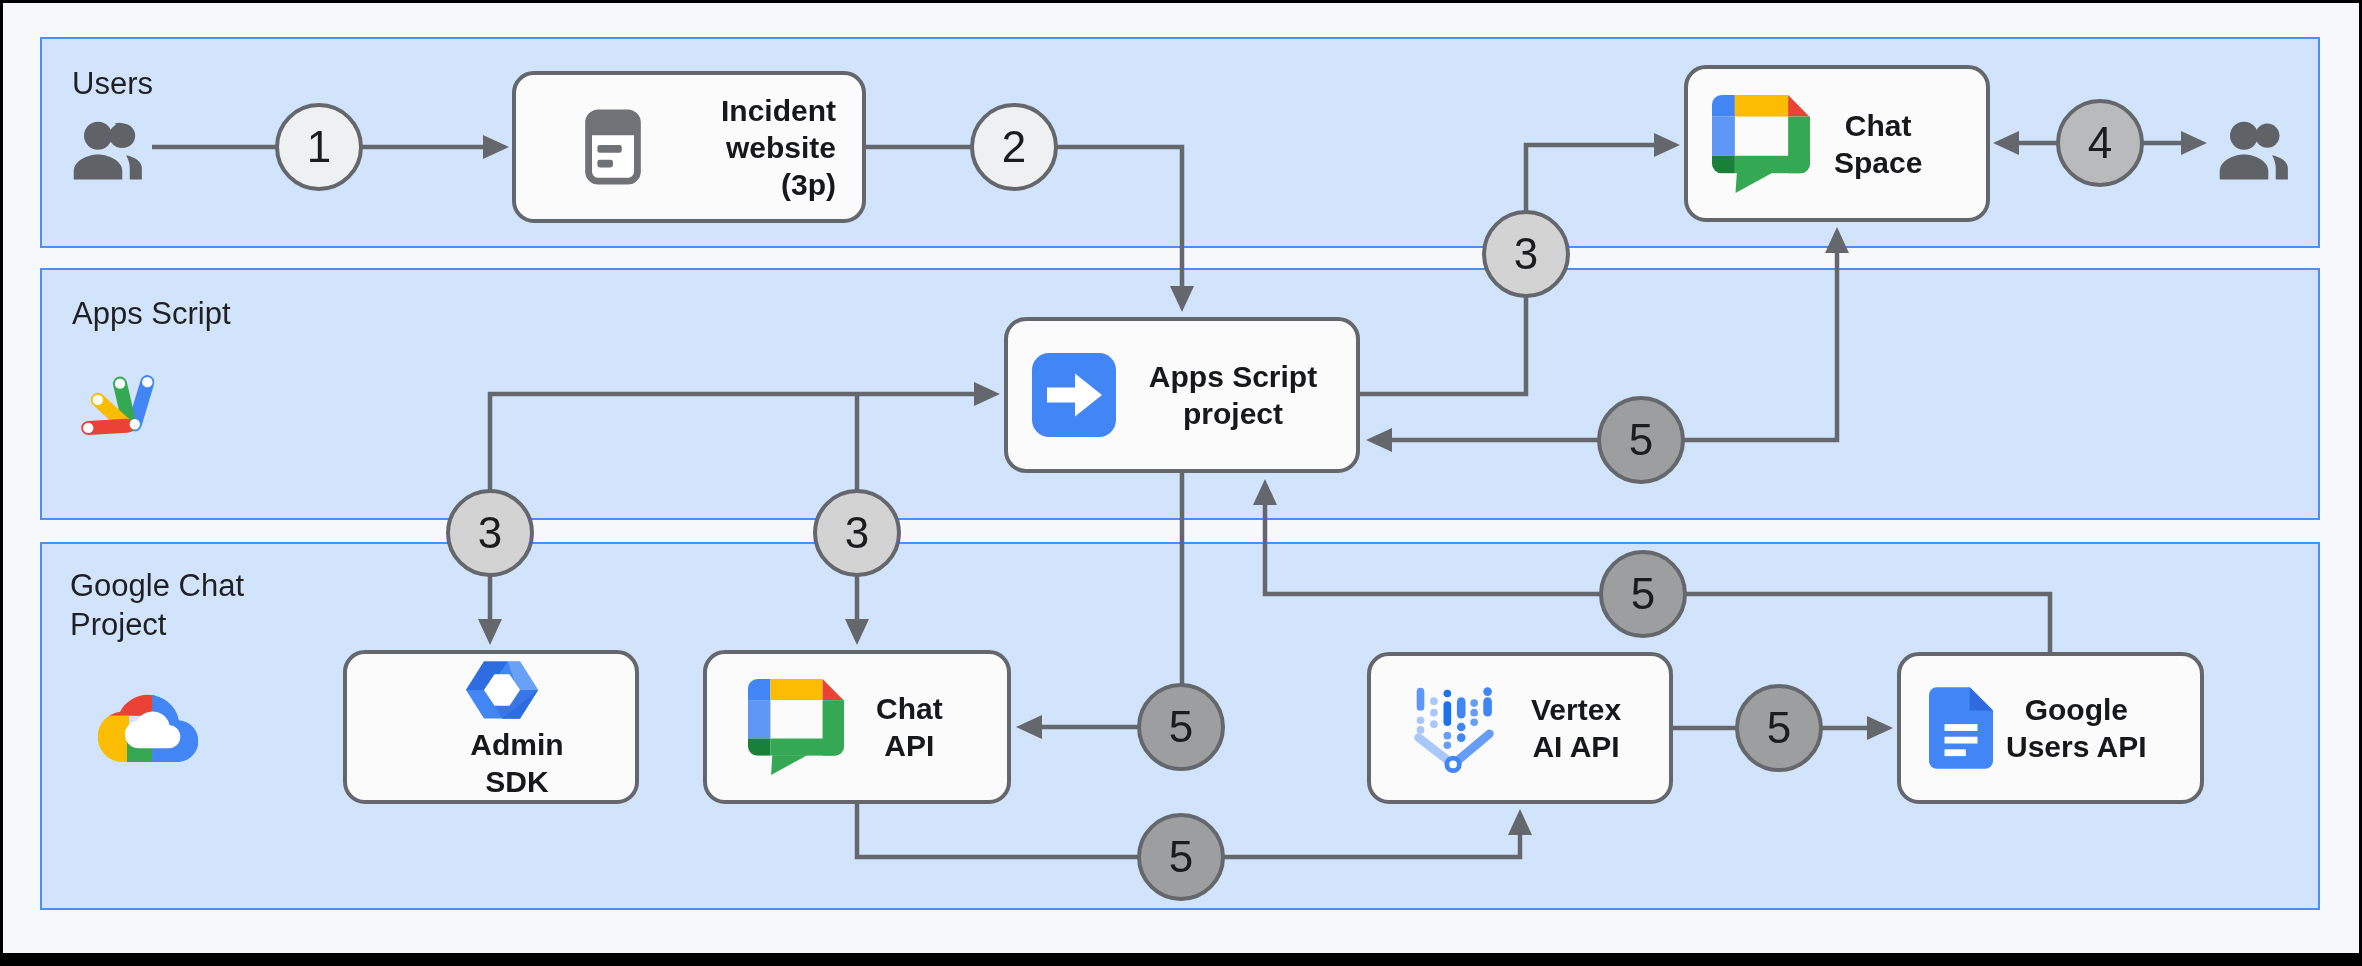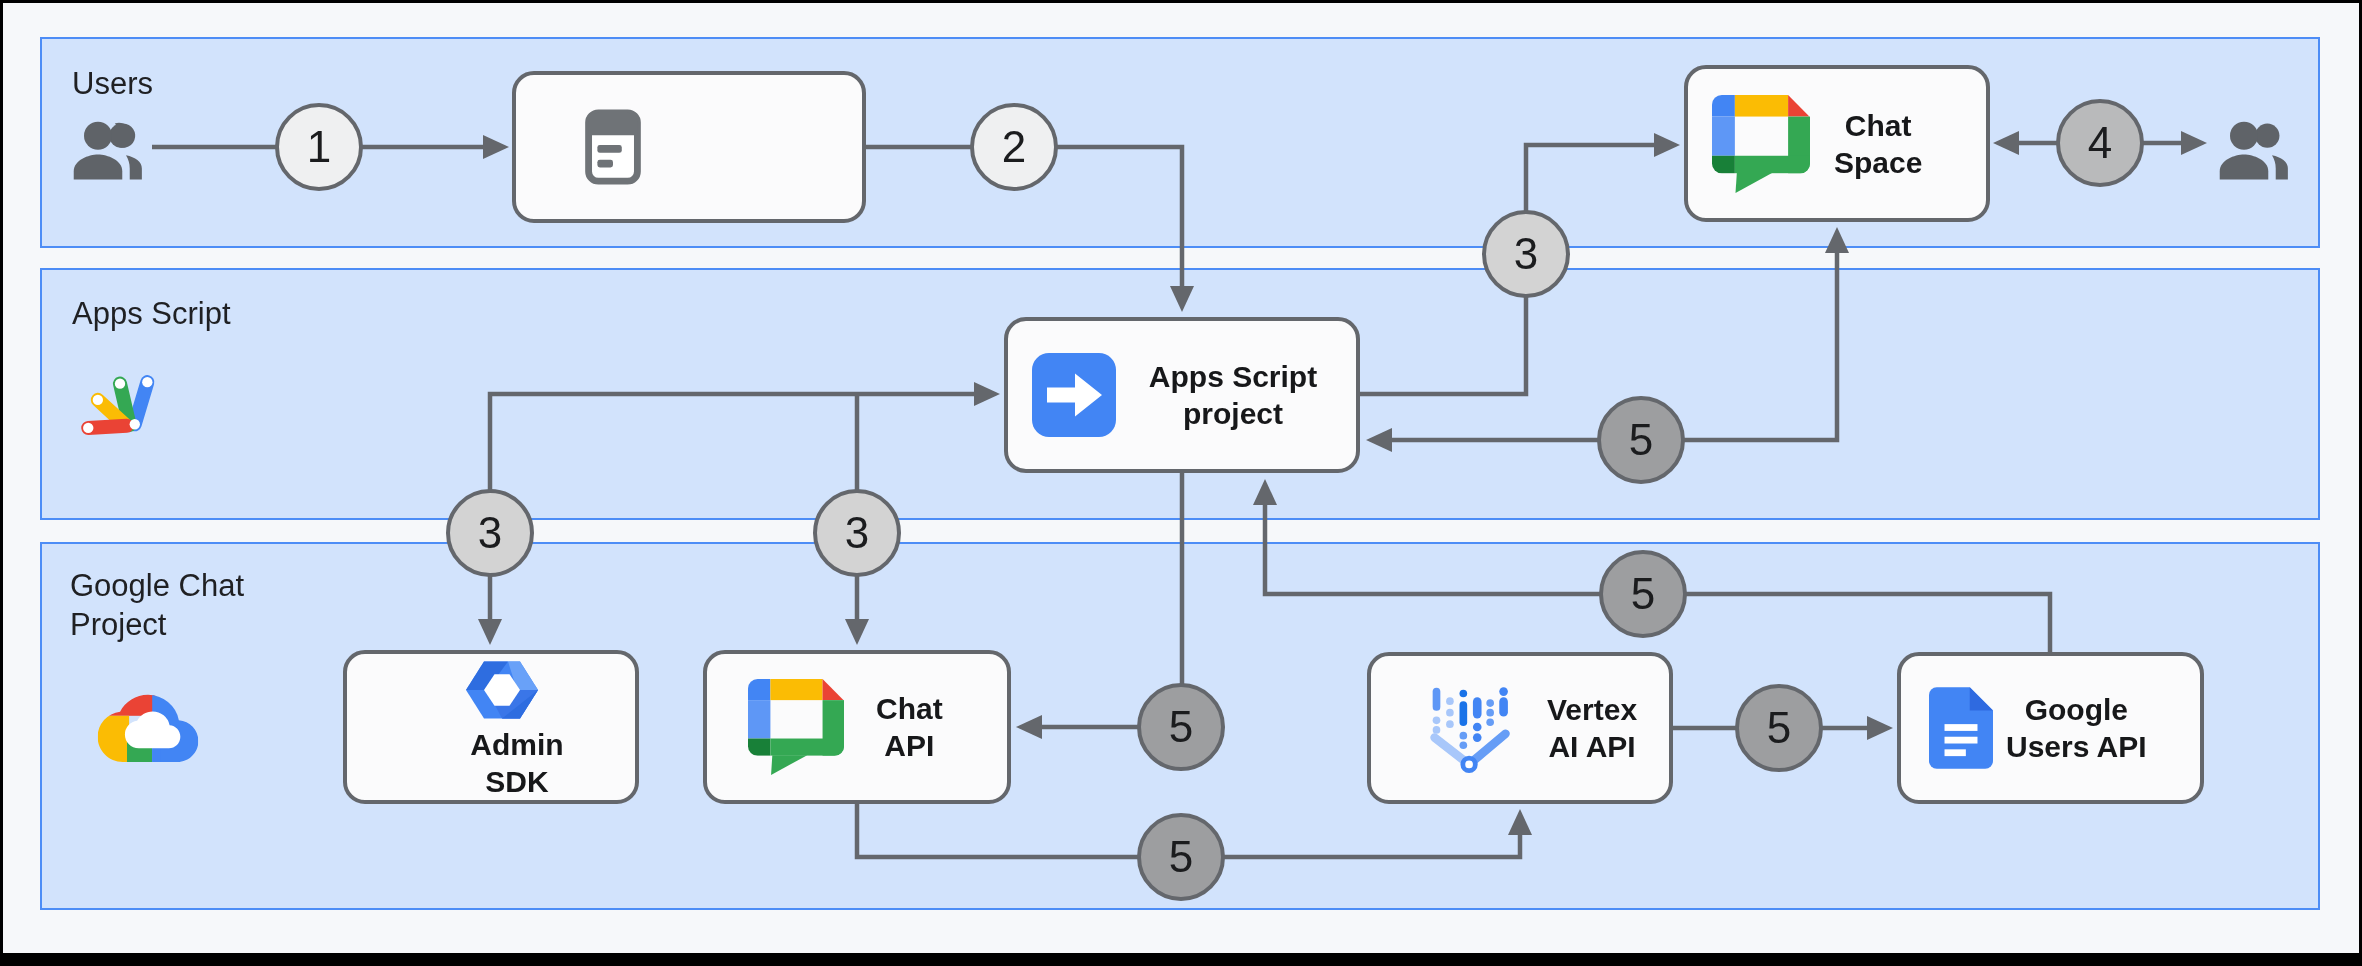--- a/index.html
+++ b/index.html
@@ -31,21 +31,21 @@
   #node-incident{left:512px;top:71px;width:354px;height:152px;padding-left:56px;}
   #node-incident .node-label{flex:1;text-align:right;padding-right:26px;}
   #node-chat-space{left:1684px;top:65px;width:306px;height:157px;padding-left:24px;}
   #node-chat-space .node-label{margin-left:24px;}
   #node-asp{left:1004px;top:317px;width:356px;height:156px;padding-left:24px;}
   #node-asp .node-label{flex:1;text-align:center;padding-right:6px;}
   #node-admin{left:343px;top:650px;width:296px;height:154px;padding-left:22px;flex-direction:column;}
   #node-admin .node-label{margin-left:30px;}
   #node-chat-api{left:703px;top:650px;width:308px;height:154px;padding-left:41px;}
   #node-chat-api .node-label{margin-left:32px;}
-  #node-vertex{left:1367px;top:652px;width:306px;height:152px;padding-left:52px;}
+  #node-vertex{left:1367px;top:652px;width:306px;height:152px;padding-left:36px;}
   #node-vertex .node-label{margin-left:28px;}
   #node-docs{left:1897px;top:652px;width:307px;height:152px;padding-left:28px;}
   #node-docs .node-label{margin-left:13px;}
 
   .actor{position:absolute;z-index:3;}
   #actor-left{left:70px;top:110px;}
   #actor-right{left:2216px;top:110px;}
 
   .step{position:absolute;width:88px;height:88px;border-radius:50%;border:4.5px solid #64676c;
         display:flex;align-items:center;justify-content:center;font-size:44px;color:#1b1c1e;
@@ -143,20 +143,25 @@
     </g>
   </svg>
 
   <div class="node" id="node-incident">
     <svg width="82" height="82" viewBox="0 0 84 84">
       <rect x="17" y="7" width="50" height="70" rx="10" fill="#fff" stroke="#6f7377" stroke-width="7"></rect>
       <path d="M17,17 a10,10 0 0 1 10,-10 h30 a10,10 0 0 1 10,10 v13 H17 z" fill="#6f7377"></path>
       <rect x="26" y="40" width="25" height="8" rx="2.5" fill="#6f7377"></rect>
       <rect x="26" y="55" width="16" height="8" rx="2.5" fill="#6f7377"></rect>
     </svg>
+    <div class="node-label">
+      <div>Incident</div>
+      <div>website</div>
+      <div>(3p)</div>
+    </div>
   </div>
 
   <div class="node" id="node-chat-space">
     <svg width="98" height="98" viewBox="0 0 300 300">
       <defs>
           <clipPath id="cc1">
             <rect x="0" y="0" width="300" height="240" rx="30"></rect>
           </clipPath>
         </defs>
       <g clip-path="url(#cc1)">

